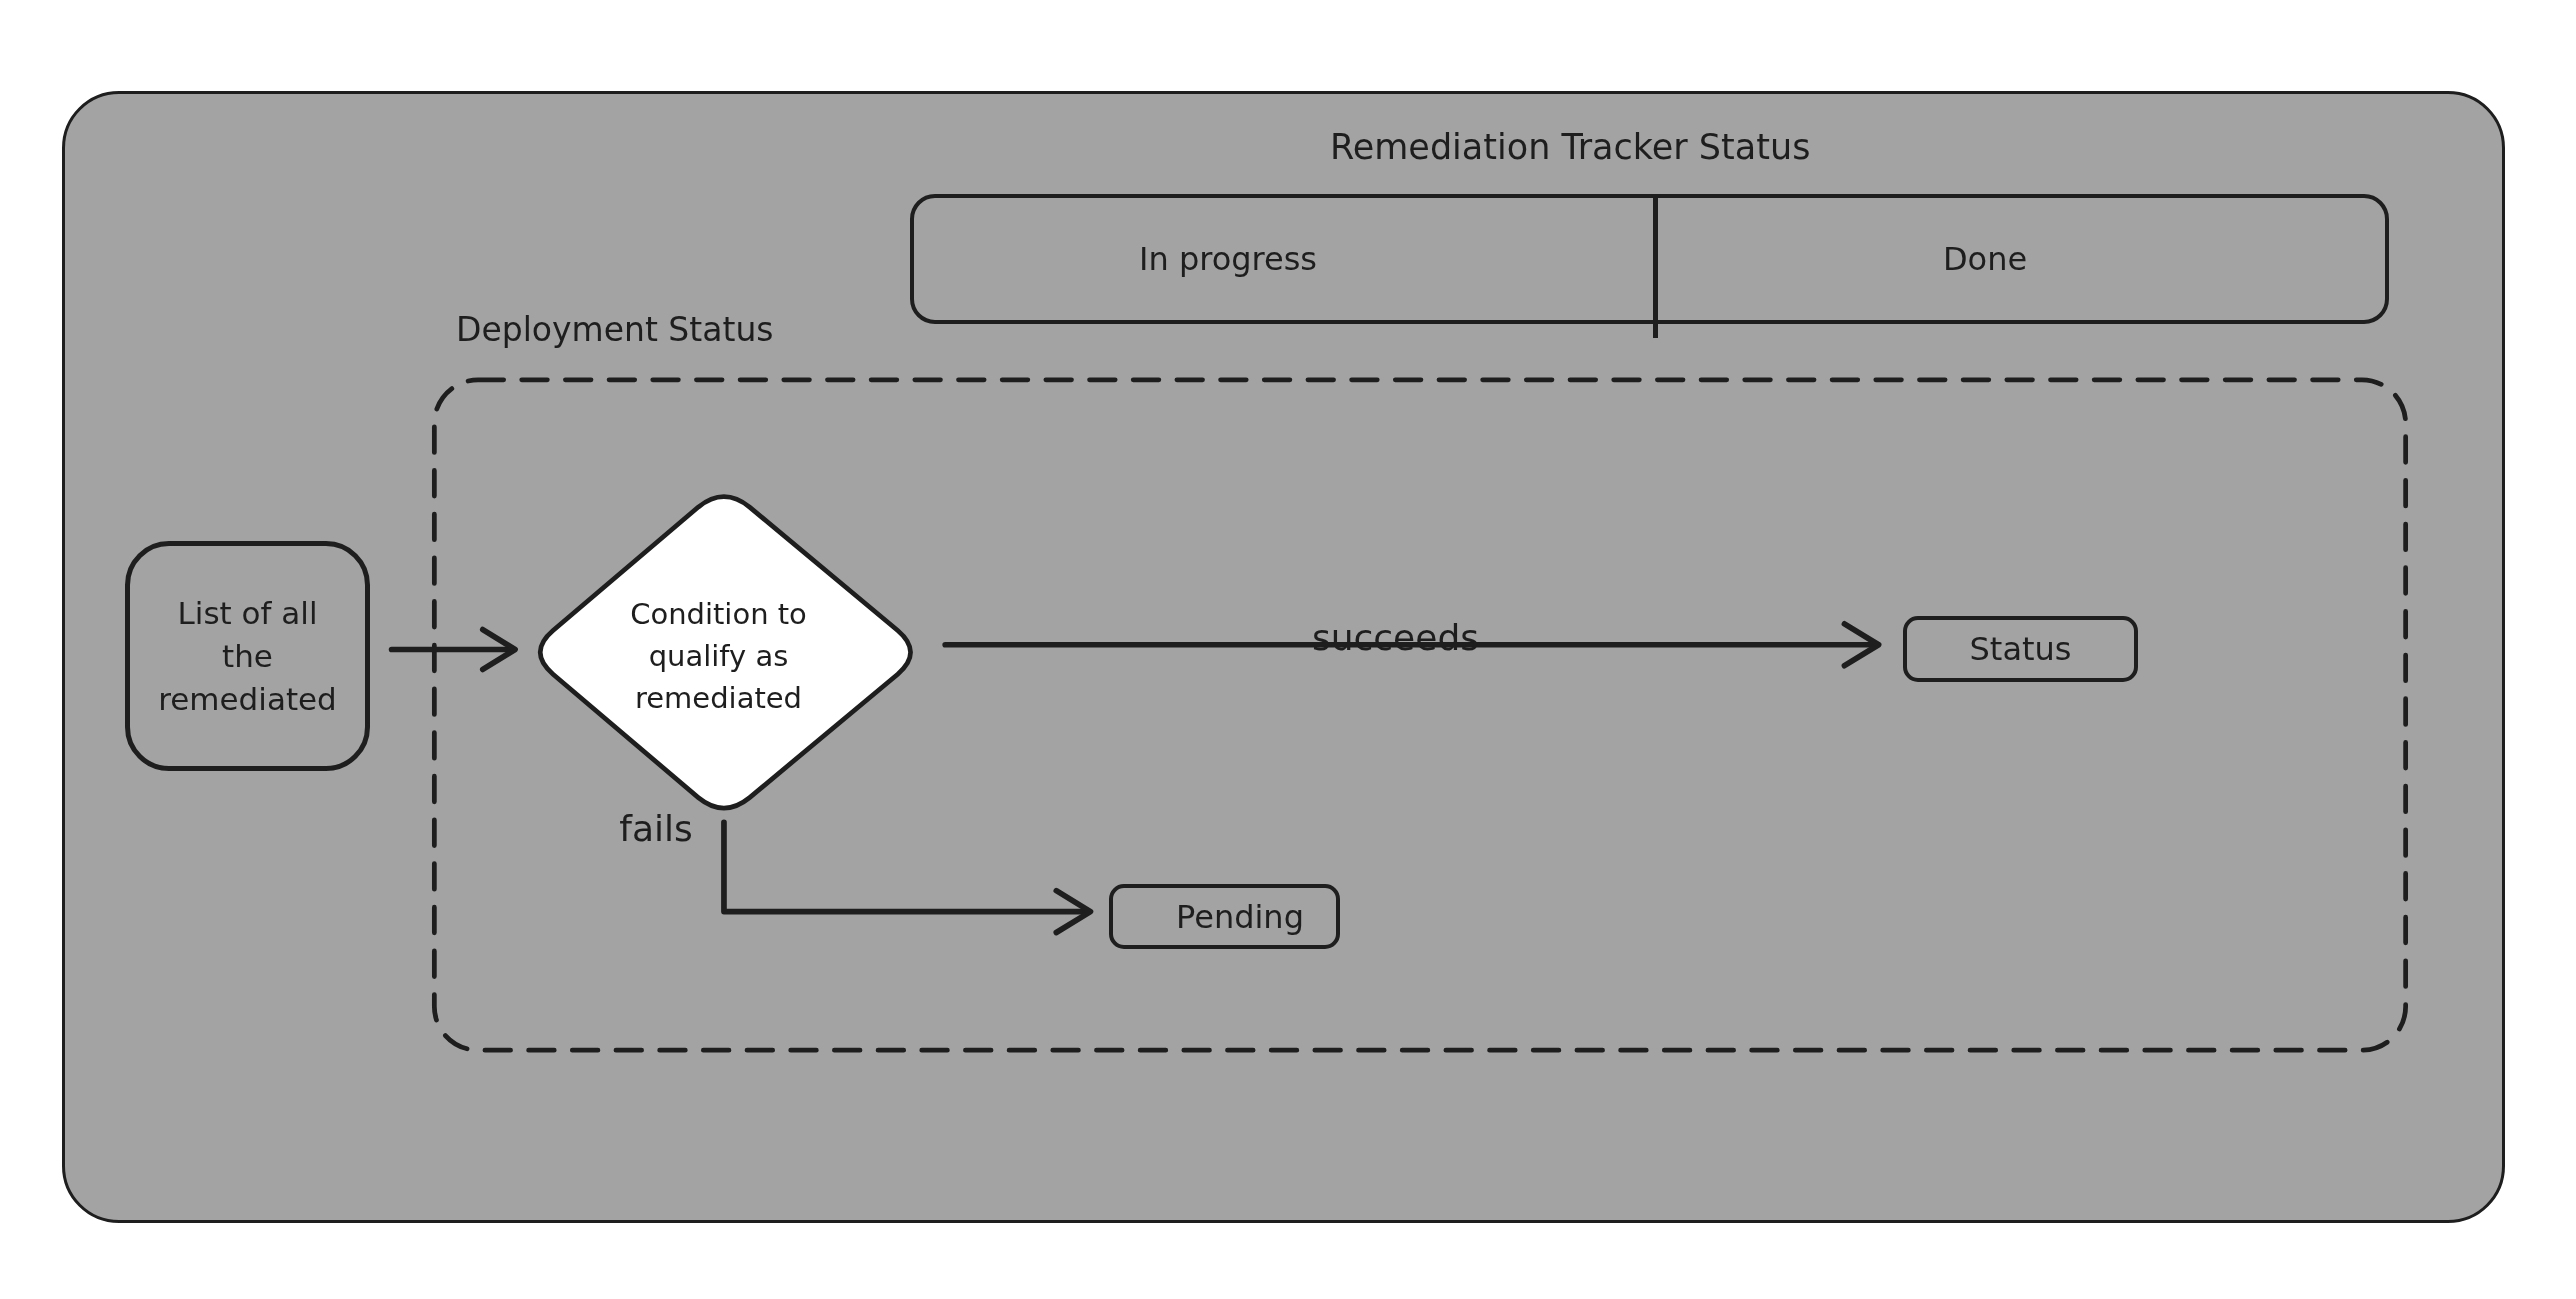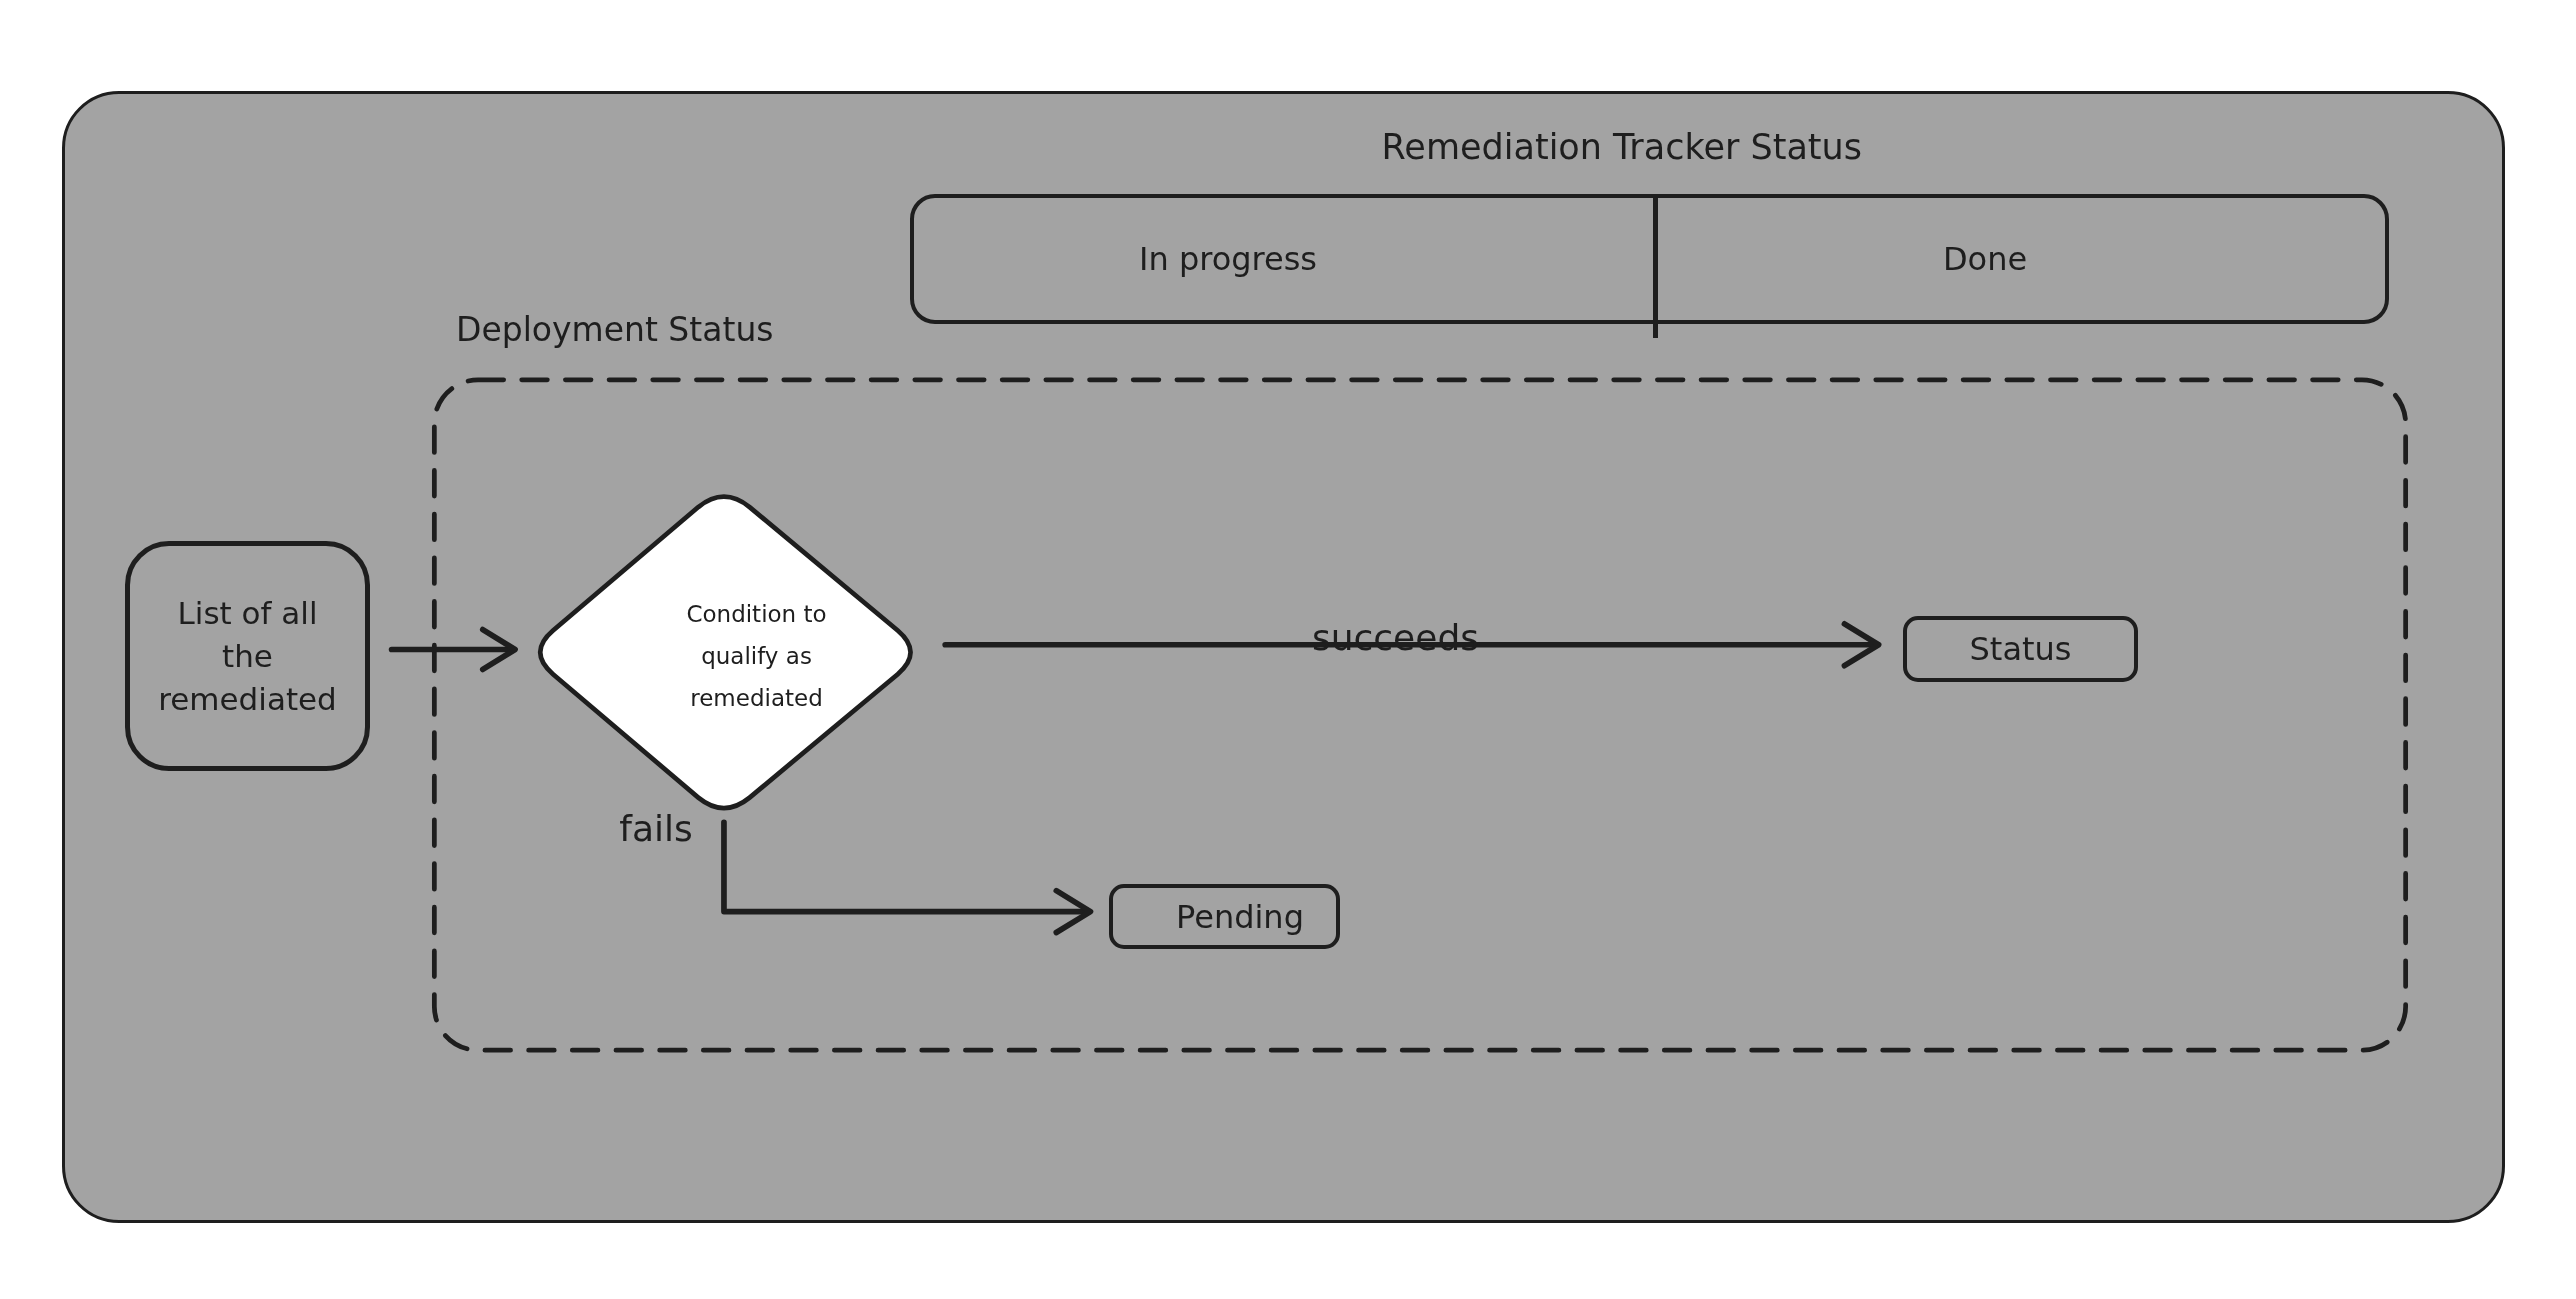--- a/index.html
+++ b/index.html
@@ -30,22 +30,22 @@
     justify-content: center;
     text-align: center;
   }
   
   #outer-frame {
     left: 62px; top: 91px; width: 2443px; height: 1132px;
     border-radius: 57px;
   }
   
   #diagram-title {
-    left: 1292px; top: 127px; width: 570px;
-    font-size: 35px; text-align: right;
+    left: 1330px; top: 127px; width: 570px;
+    font-size: 35px; text-align: left;
   }
   
   #tracker-status-bar {
     left: 910px; top: 194px; width: 1479px; height: 130px;
     border-radius: 25px; border-width: 4.7px;
   }
   #tracker-divider {
     left: 1653px; top: 196px; width: 4.7px; height: 142px;
     background: #1e1e1e;
   }
@@ -64,22 +64,22 @@
   }
   
   #artifacts-node {
     left: 125px; top: 541px; width: 245px; height: 230px;
     border-radius: 44px; border-width: 5.7px;
     font-size: 31px; line-height: 43px;
     flex-direction: column;
   }
   
   #condition-text {
-    left: 614px; top: 593px; width: 285px;
-    font-size: 23px; line-height: 42px;
+    left: 576px; top: 593px; width: 285px;
+    font-size: 29px; line-height: 42px;
     text-align: center;
   }
   
   #succeeds-label {
     left: 1289px; top: 617px; width: 190px;
     font-size: 36px; text-align: right;
   }
   #fails-label {
     left: 599px; top: 808px; width: 114px;
     font-size: 36px; text-align: center;

